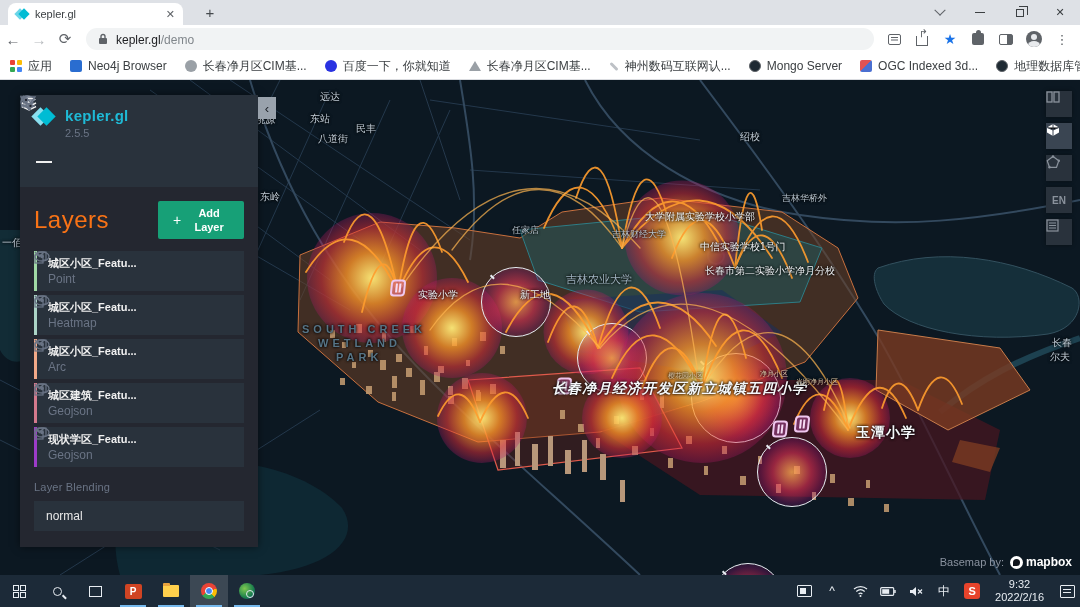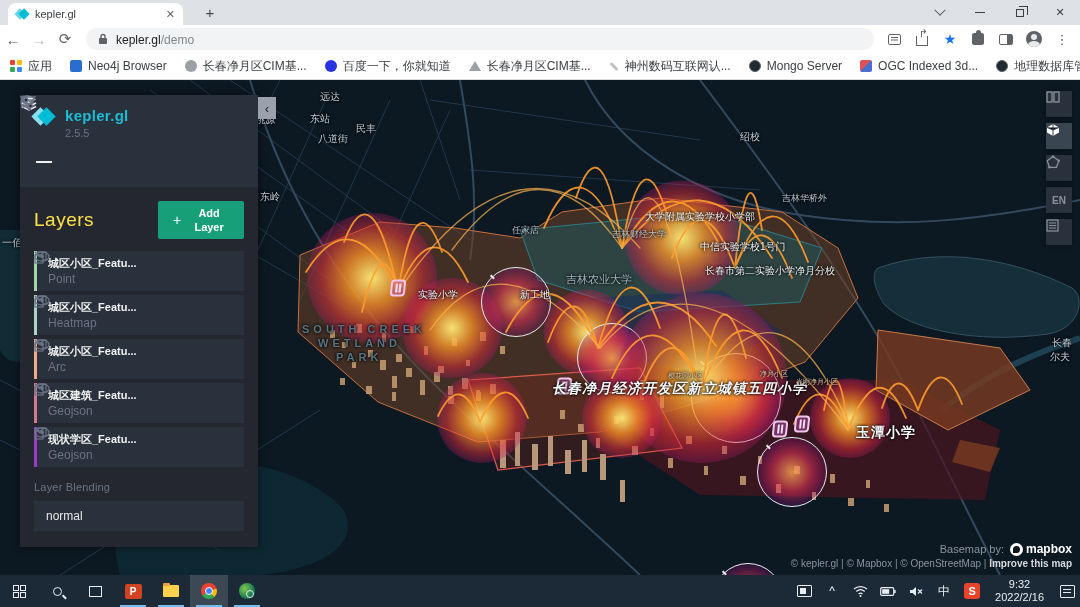--- a/index.html
+++ b/index.html
@@ -78,21 +78,21 @@
   .logo-diamond i.d2 { left:6px; top:3px; background:#00bcd4; }
   .logo-name { color:#1fbad6; font-size:15px; font-weight:bold; letter-spacing:.3px; }
   .logo-ver { color:#6a7485; font-size:11px; margin-top:3px; }
   .hdr-icons { margin-left:auto; display:flex; gap:14px; align-items:center; padding-top:2px; }
   .hdr-icons svg { display:block; }
   #panel-tabs { display:flex; gap:24px; padding:14px 2px 0 2px; }
   .ptab { padding:0 8px 8px 8px; border-bottom:2px solid transparent; }
   .ptab.active { border-bottom-color:#f0f0f0; }
   #panel-body { padding:14px 14px 0 14px; }
   .layers-head { display:flex; align-items:center; justify-content:space-between; margin-bottom:12px; }
-  .layers-title { color:#fde047; font-size:19px; letter-spacing:.5px; font-weight:400; }
+  .layers-title { color:#f97316; font-size:24px; letter-spacing:.5px; font-weight:400; }
   #add-layer { background:#17a077; color:#fff; border:none; width:86px; height:38px; border-radius:2px; font-size:11px; font-weight:bold; display:flex; align-items:center; justify-content:center; gap:8px; cursor:pointer; }
   #add-layer .plus { font-size:14px; font-weight:normal; }
   .layer-item { position:relative; background:#29323c; height:40px; margin-bottom:4px; display:flex; align-items:center; padding:0 8px 0 14px; }
   .layer-item .bar { position:absolute; left:0; top:0; width:3px; height:100%; }
   .li-text { flex:1; overflow:hidden; }
   .li-name { color:#f0f0f0; font-size:11px; font-weight:bold; white-space:nowrap; }
   .li-type { color:#6a7485; font-size:12px; margin-top:1px; }
   .li-icons { display:flex; gap:10px; align-items:center; }
   .blend-label { color:#6a7485; font-size:11px; margin:14px 0 8px 0; letter-spacing:.2px; }
   #blend-select { background:#29323c; height:30px; display:flex; align-items:center; padding:0 12px; color:#e8e8e8; font-size:12px; cursor:pointer; }
@@ -651,24 +651,20 @@
   </div>
 
   <div id="attrib">
     <div class="row1">
       <span>Basemap by:</span>
       <span class="mapbox-logo">
           <span class="mapbox-o"></span>
           <span>mapbox</span>
         </span>
     </div>
-    <div class="row2">
-      <span>© kepler.gl | © Mapbox | © OpenStreetMap |</span>
-      <b>Improve this map</b>
-    </div>
   </div>
 </div>
 
 <div id="taskbar">
   <div class="tb-btn">
       <span class="win-flag">
         <i></i>
         <i></i>
         <i></i>
         <i></i>

